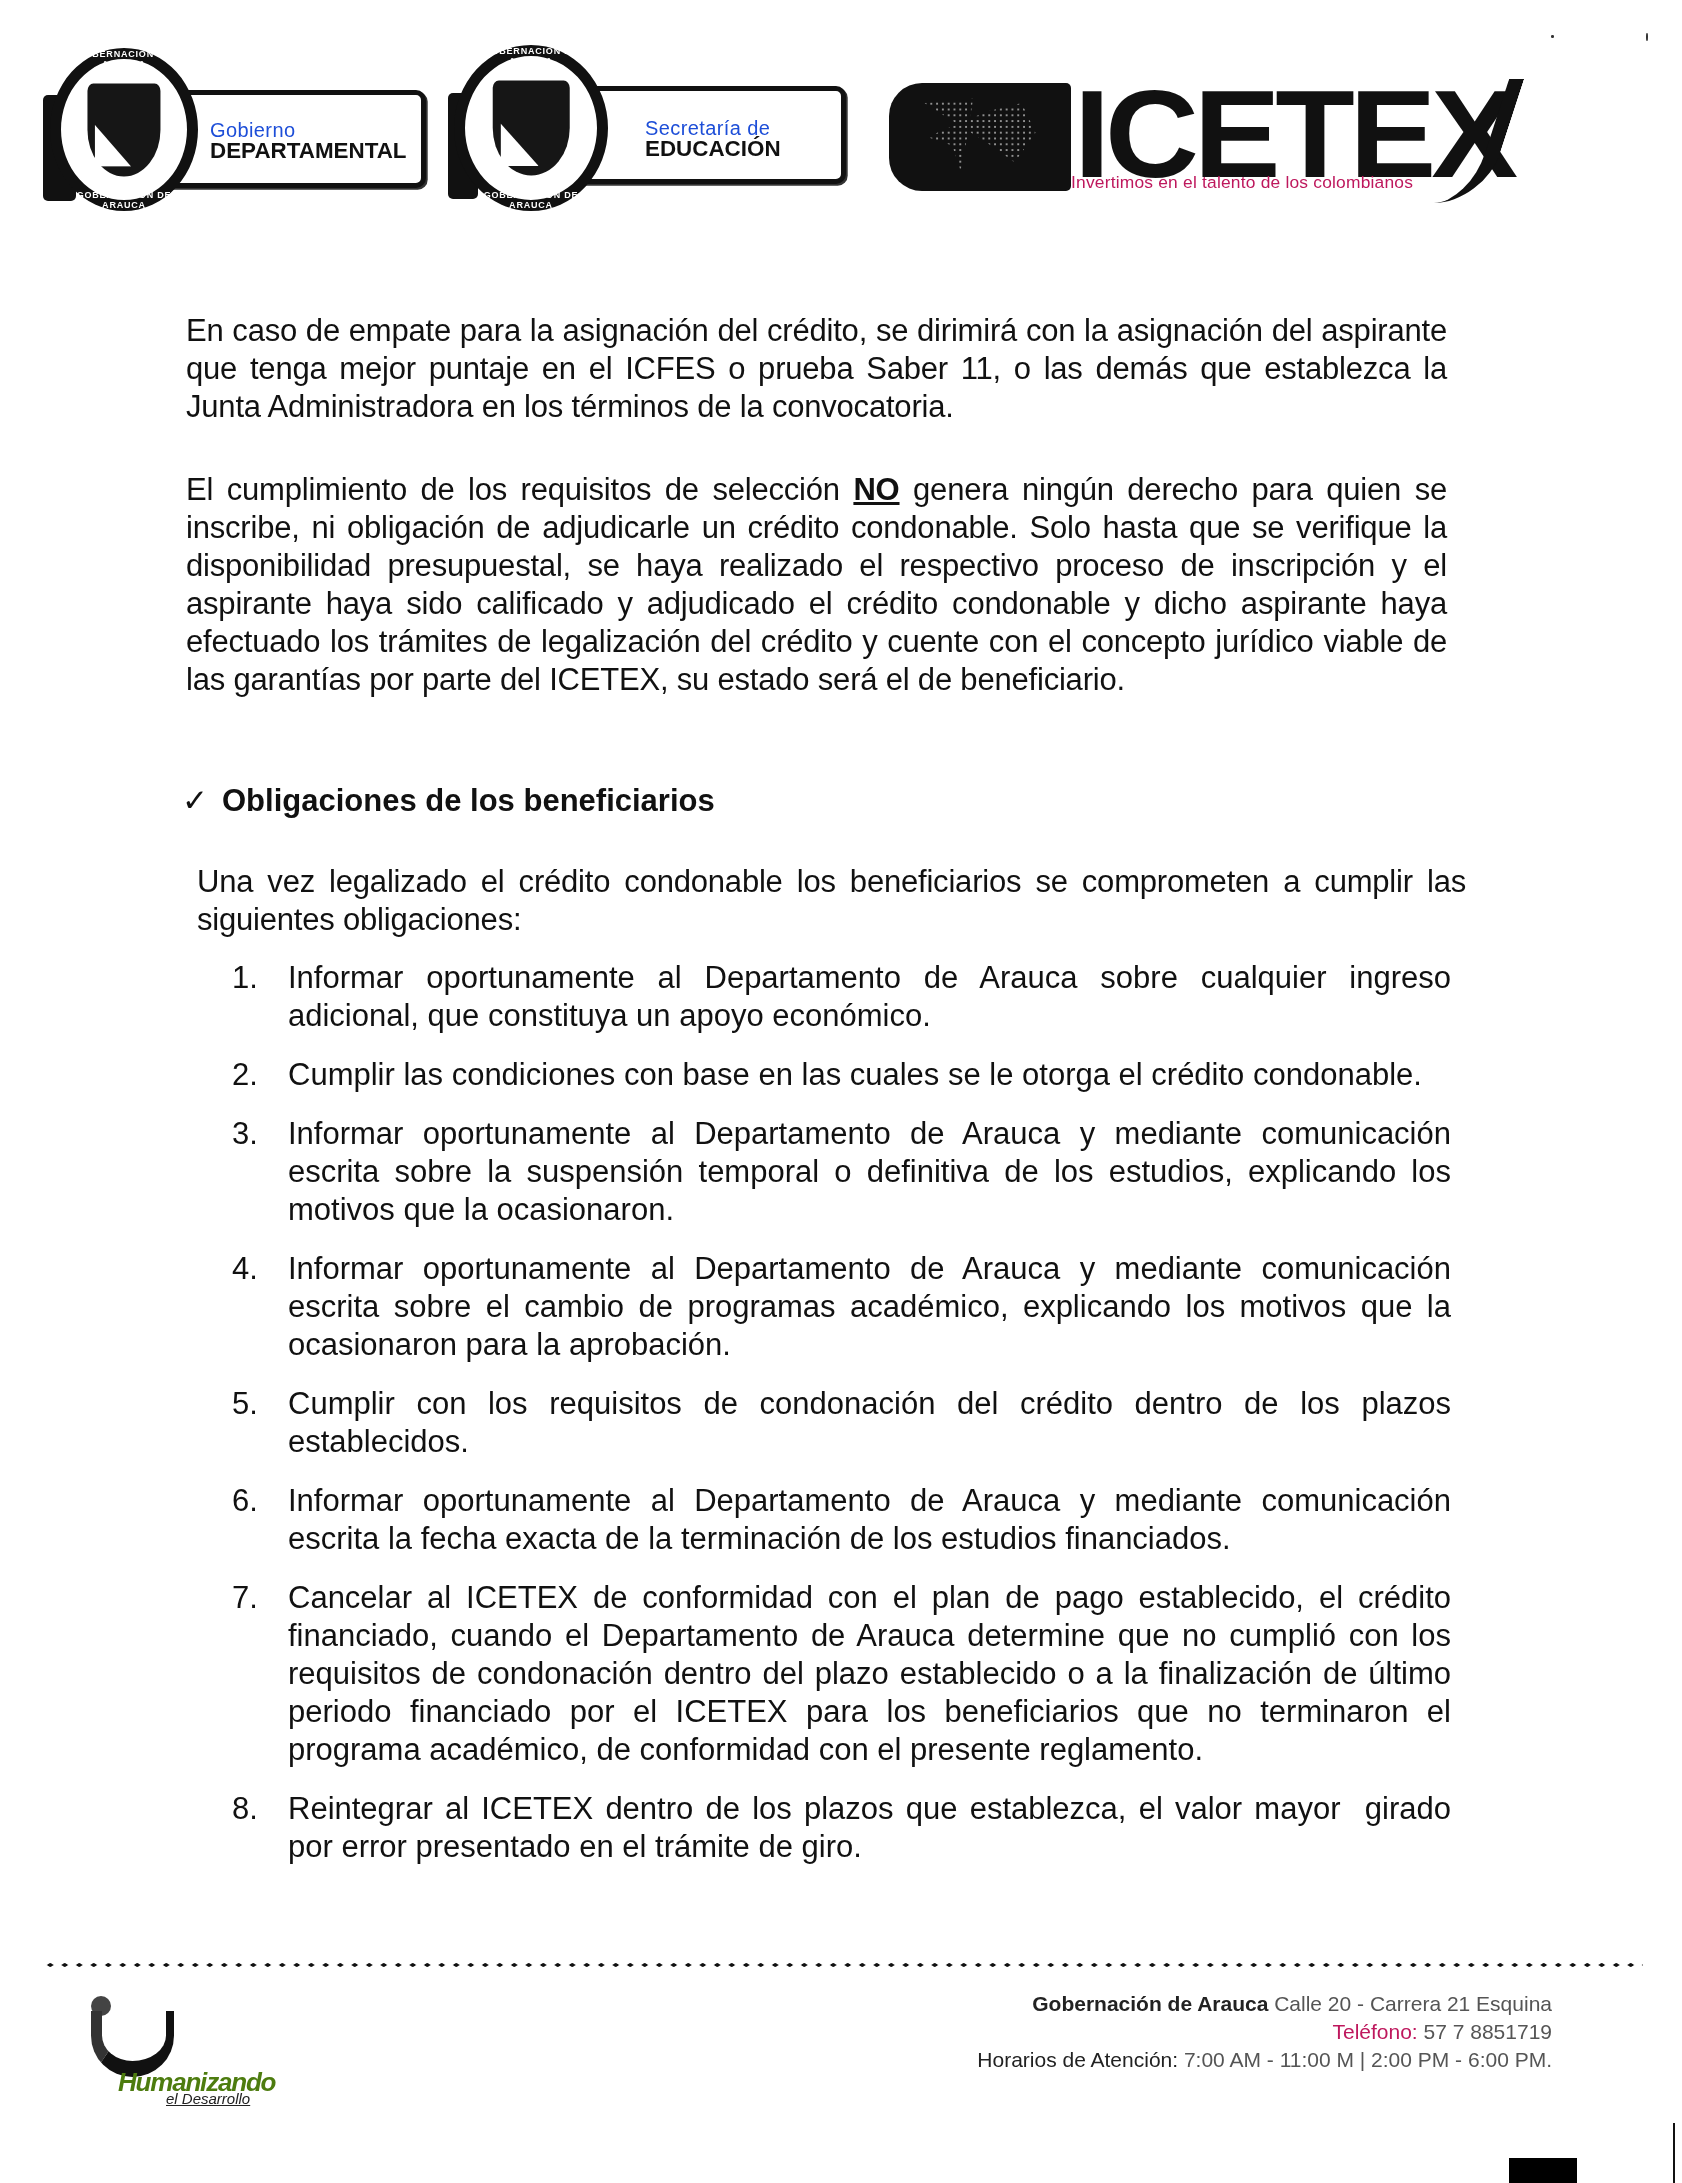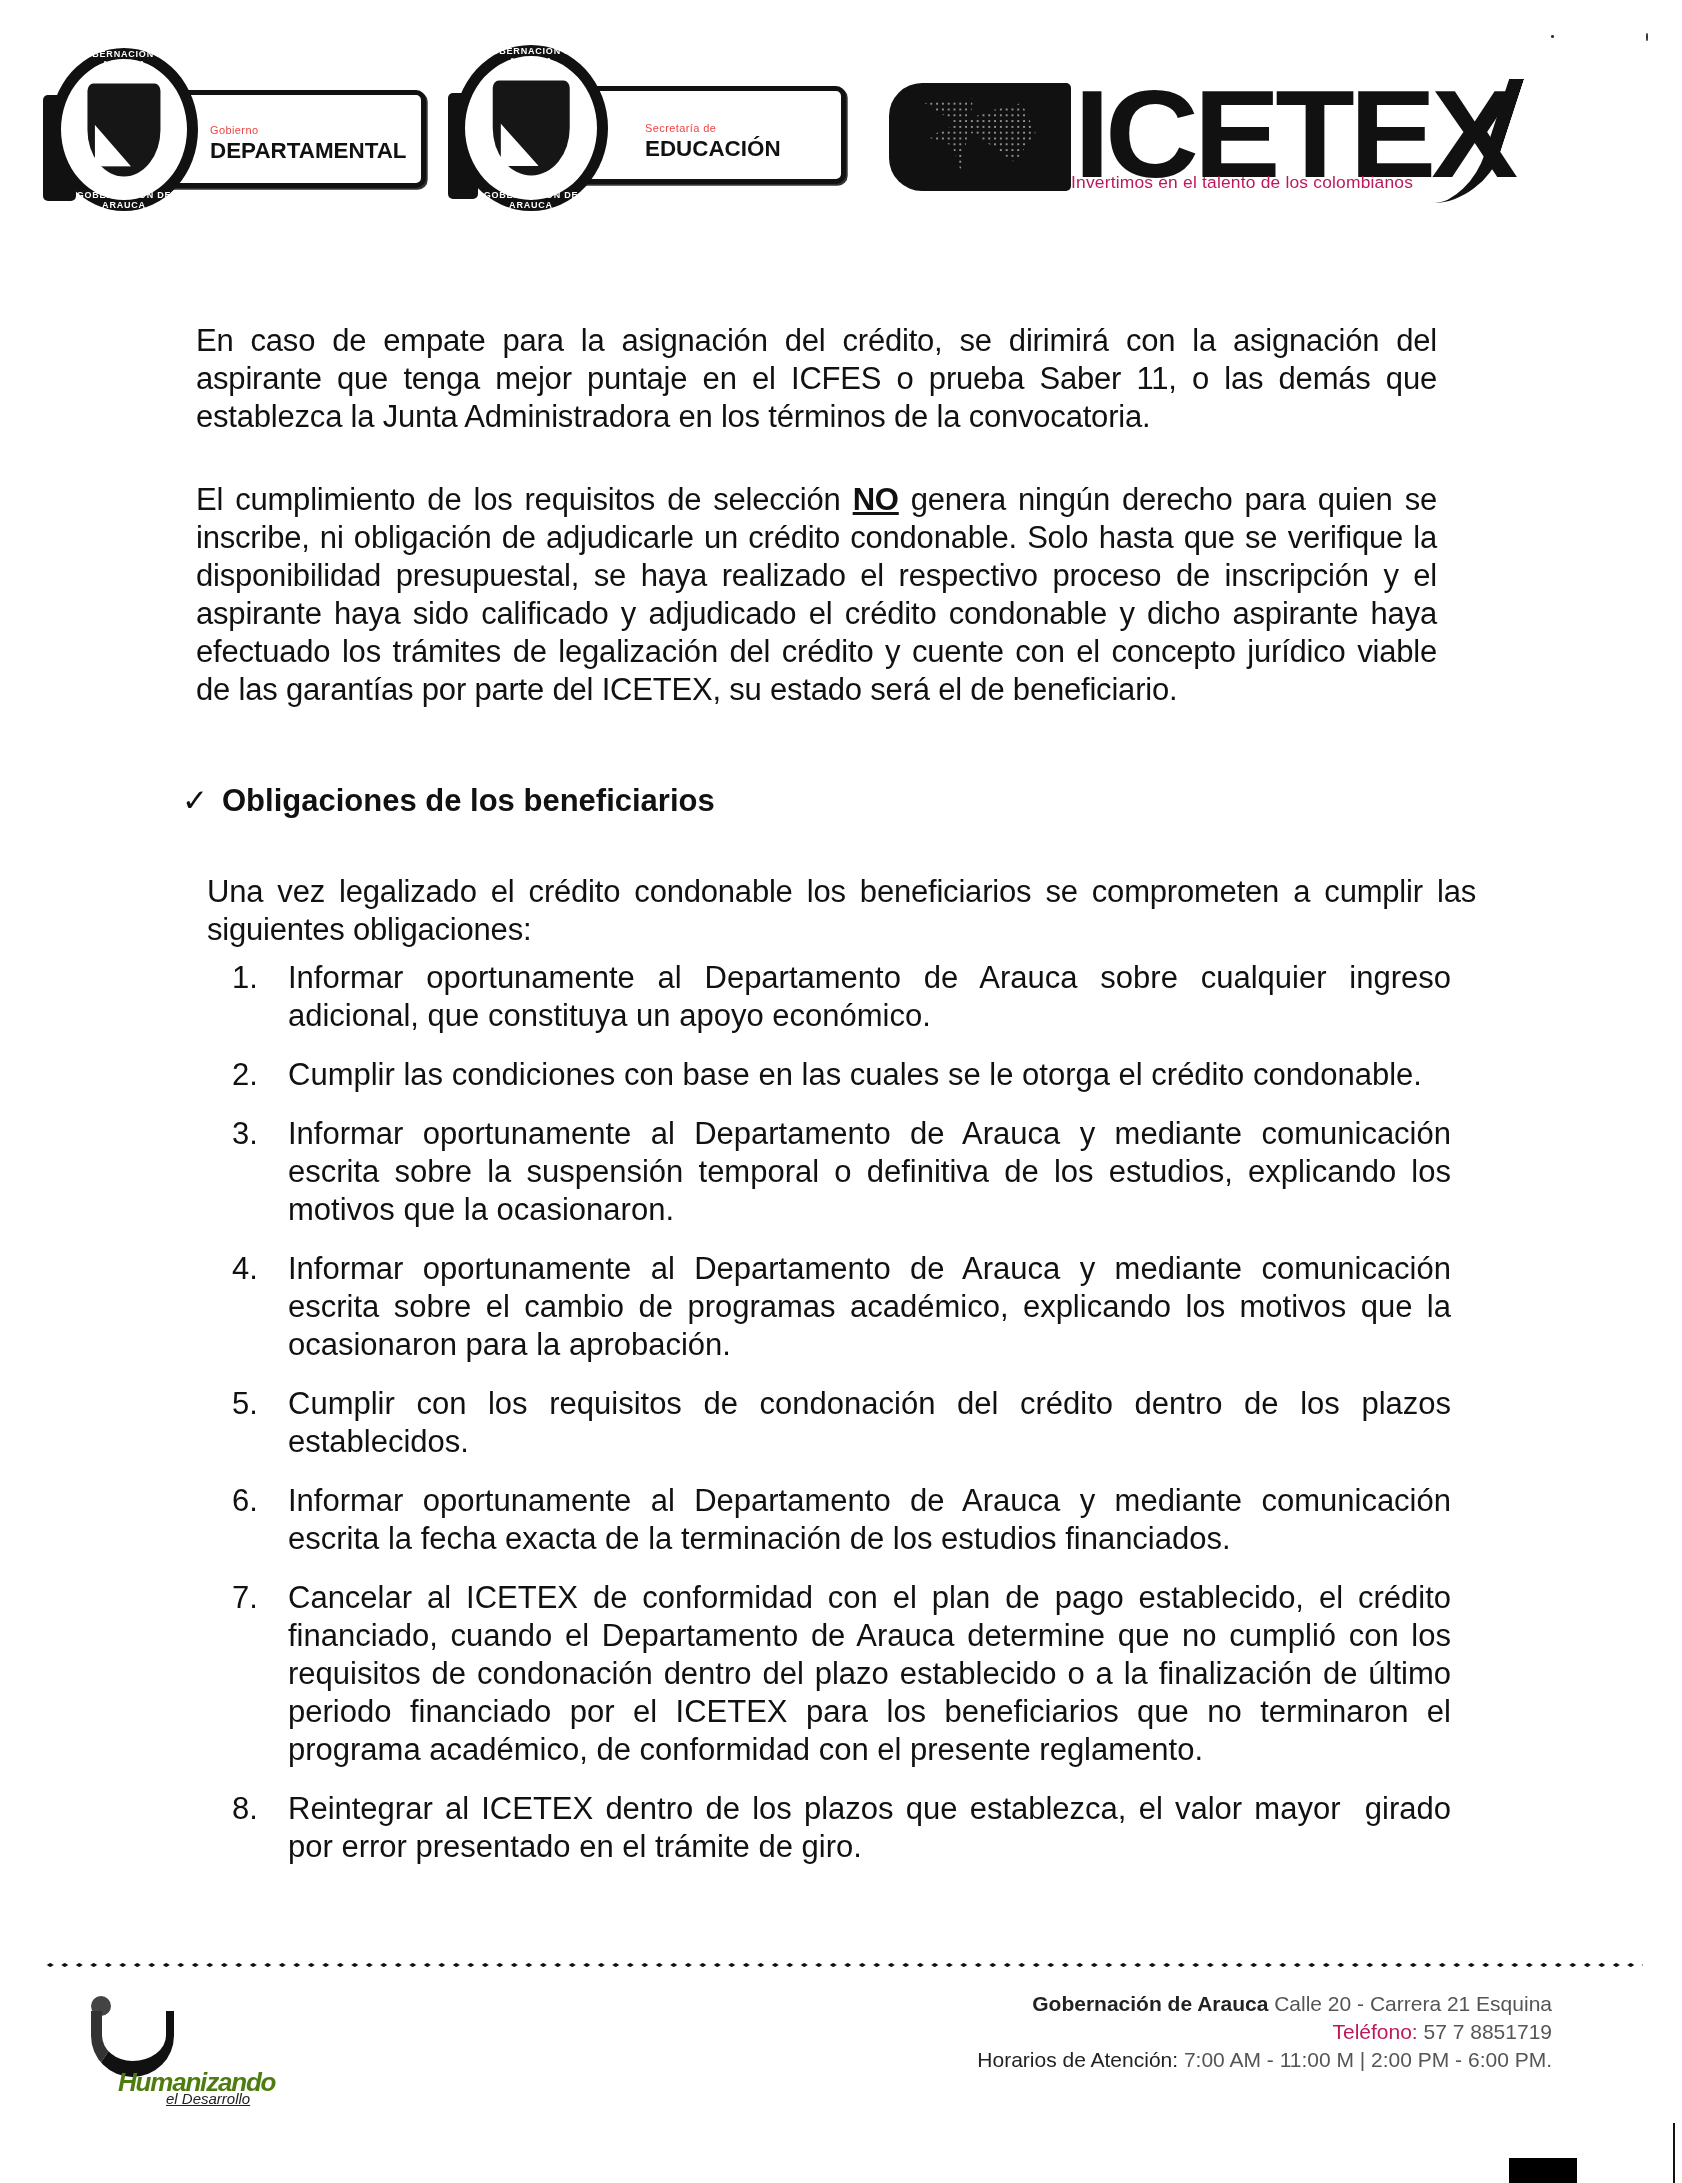--- a/index.html
+++ b/index.html
@@ -29,21 +29,21 @@
   .seal .ringtext {
     position: absolute; left: 0; right: 0; text-align: center; color: #fff;
     font-size: 9px; font-weight: bold; letter-spacing: 0.8px;
   }
   .seal .ringtext.top { top: -10px; }
   .seal .ringtext.bot { bottom: -10px; }
   .seal-tab {
     position: absolute; background: #111; border-radius: 5px;
   }
   .badge-text { position: absolute; left: 0; top: 0; }
-  .badge-line1 { font-size: 11px; color: #ef4444; letter-spacing: 0.4px; line-height: 16.6px; }
+  .badge-line1 { font-size: 20px; color: #1d4ed8; letter-spacing: 0.4px; line-height: 16.6px; }
   .badge-line2 { font-size: 22.4px; font-weight: bold; color: #111; line-height: 23px; }
 
   .icetex-globe {
     position: absolute; left: 889px; top: 83px; width: 182px; height: 108px;
     background: #111; border-radius: 33px 5px 5px 33px;
   }
   .icetex-globe .dots {
     position: absolute; inset: 11.6px 21.6px;
     background-image: radial-gradient(#bbb 1px, transparent 1.3px);
     background-size: 5.8px 5.8px; opacity: 0.75;
@@ -59,21 +59,21 @@
     border-right: 15px solid #111; border-radius: 0 0 50px 0; transform: skewX(-18deg);
   }
   .icetex-slogan {
     position: absolute; left: 1071px; top: 172px; font-size: 17.4px; 
     color: #be185d; letter-spacing: 0.2px;
   }
 
   
   .content { position: absolute; left: 182px; top: 308px; width: 1269px; }
   .p {
-    font-size: 31px; line-height: 38px; text-align: justify; margin: 14px;
+    font-size: 31px; line-height: 38px; text-align: justify; margin: 4px;
     letter-spacing: -0.2px;
   }
   .p1 { position: absolute; top: 0; }
   .p2 { position: absolute; top: 159px; }
   .u { font-weight: bold; text-decoration: underline; text-decoration-thickness: 2.5px; }
   .heading {
     position: absolute; top: 474px; left: 0; font-size: 31px; font-weight: bold; line-height: 38px;
   }
   .check { display: inline-block; width: 40px; font-weight: normal; }
   .intro { position: absolute; top: 551px; left: 11px; }

